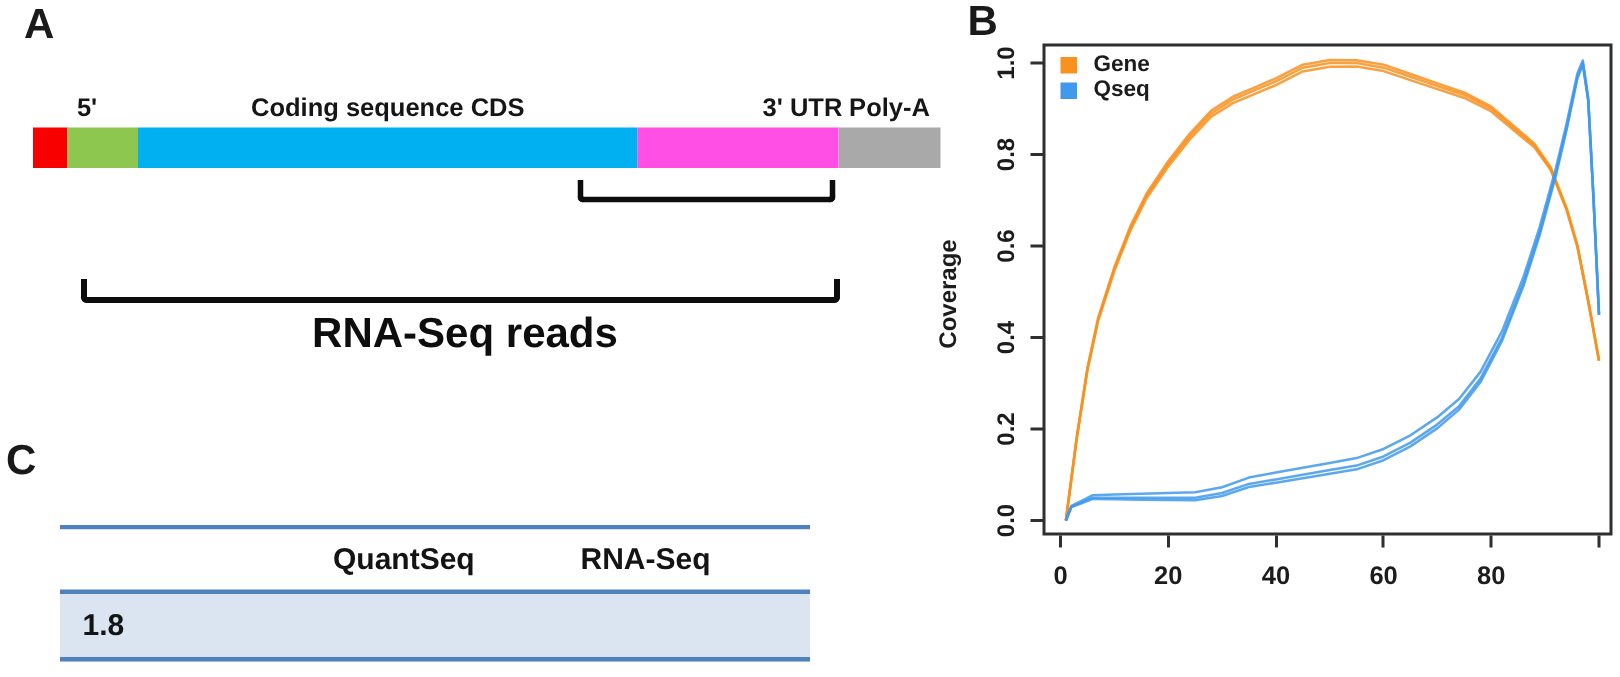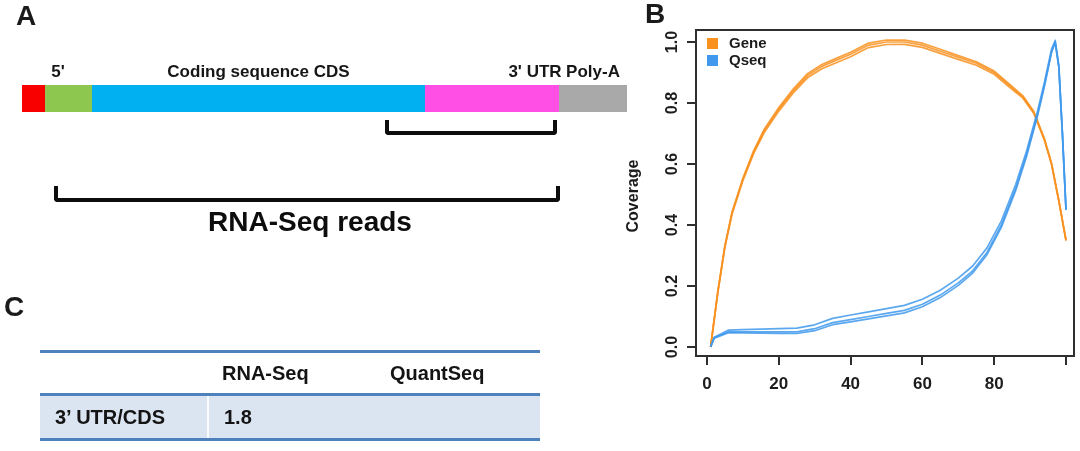--- a/index.html
+++ b/index.html
@@ -117,22 +117,21 @@
       <div class="legend-row">
         <div class="legend-swatch" style="background: rgb(64, 153, 236);"></div>
         <div class="legend-text">Qseq</div>
       </div>
     </div>
 
   <div class="plabel" style="left:4px;top:291px">C</div>
   <div class="tablewrap">
     <div class="trow thead">
       <div class="tcell c1"></div>
+      <div class="tcell c3">QuantSeq</div>
       <div class="tcell c2">RNA-Seq</div>
-      <div class="tcell c3">QuantSeq</div>
     </div>
     <div class="trow tdata">
-      <div class="tcell c1">3’ UTR/CDS</div>
       <div class="tcell c3">1.8</div>
     </div>
   </div>
 
 </div>
 
 </body></html>

